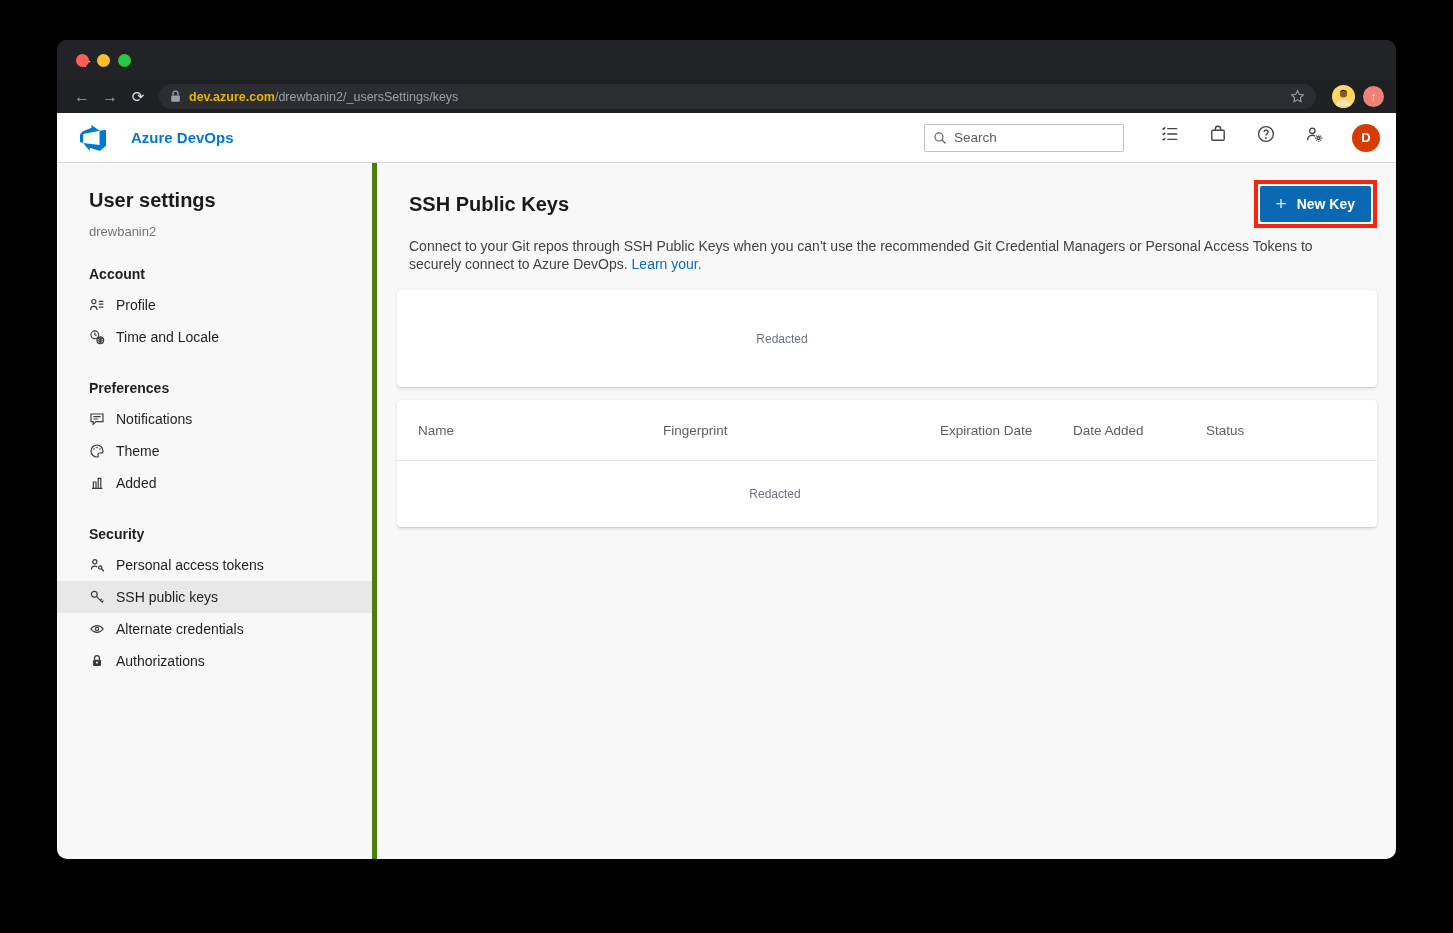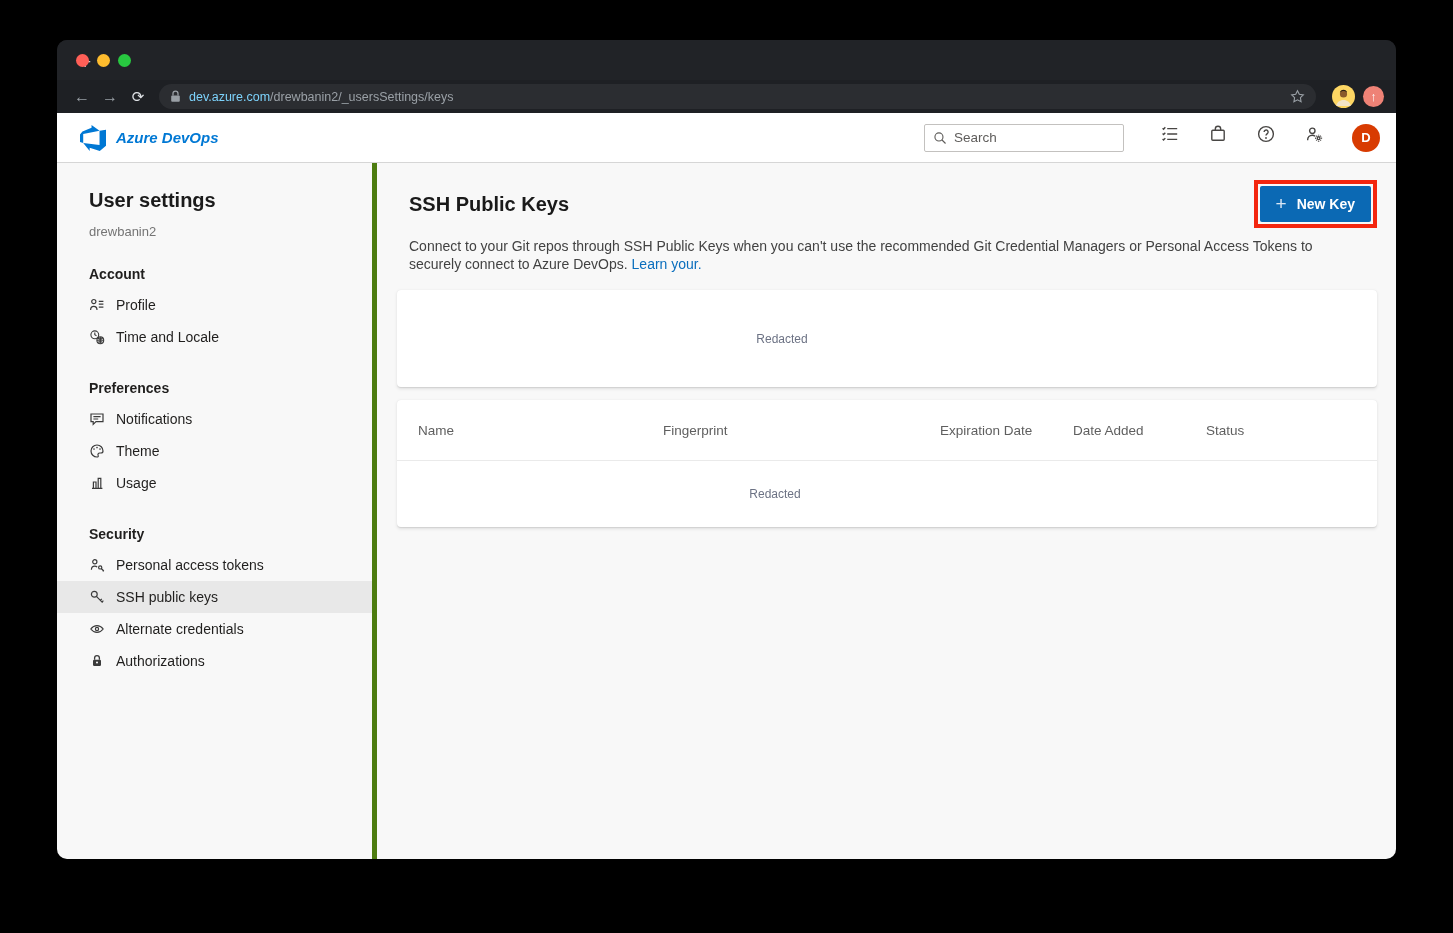--- a/index.html
+++ b/index.html
@@ -22,33 +22,33 @@
                -webkit-mask-image:linear-gradient(90deg,#000 82%,transparent); mask-image:linear-gradient(90deg,#000 82%,transparent); }
   .tab-close { color:#b9bcc1; font-size:13px; line-height:1; cursor:pointer; flex:none; }
   .newtab { color:#c6c9cd; font-size:21px; font-weight:400; margin:0 0 8px 22px; cursor:pointer; line-height:1; }
 
   .toolbar { height:33px; background:#1e2024; display:flex; align-items:center; padding:0 12px; gap:2px; flex:none; }
   .nav-btn { width:26px; text-align:center; font-size:16px; color:#9aa0a6; cursor:pointer; line-height:1; }
   .nav-btn.reload { color:#dfe2e6; font-size:15px; }
   .omnibox { flex:1; height:25px; background:#2b2d31; border-radius:13px; display:flex; align-items:center;
              padding:0 11px; gap:8px; margin:0 8px 0 6px; }
   .url { font-size:12.5px; white-space:nowrap; }
-  .url .domain { color:#7dd3fc; font-weight:400; }
+  .url .domain { color:#eab308; font-weight:700; }
   .url .path { color:#9aa0a6; font-weight:400; }
   .star { margin-left:auto; flex:none; display:flex; }
   .chrome-avatar { width:23px; height:23px; border-radius:50%; overflow:hidden; flex:none; margin:0 6px; }
   .update-btn { width:21px; height:21px; border-radius:50%; background:#ee8276; display:flex; align-items:center;
                 justify-content:center; color:#fff; font-size:13px; font-weight:700; flex:none; cursor:pointer; }
 
   
   .page { flex:1; background:#f8f8f8; display:flex; flex-direction:column; min-height:0; }
 
   .azure-header { height:50px; background:#fff; border-bottom:1px solid #d6d6d6; display:flex;
                   align-items:center; padding:0 16px 0 23px; flex:none; }
-  .brand { display:flex; align-items:center; gap:10px; cursor:pointer;font-style:italic; }
+  .brand { display:flex; align-items:center; gap:25px; cursor:pointer; }
   .brand-text { color:#0078d4; font-weight:700; font-size:15px; }
   .header-right { margin-left:auto; display:flex; gap:28px; }
   .search-box { width:200px; height:28px; border:1px solid #c3c1bf; border-radius:2px; background:#fff;
                 display:flex; align-items:center; padding:0 8px; gap:7px; margin-right:8px; }
   .search-box input { border:none; outline:none; background:transparent; flex:1; font-size:13.5px;
                       font-family:"Liberation Sans",sans-serif; color:#323130; width:100%; }
   .search-box input::placeholder { color:#5f5d5b; }
   .h-icon { width:20px; height:20px; display:flex; cursor:pointer; }
   .me-avatar { width:28px; height:28px; border-radius:50%; background:#d83b01; color:#fff; font-weight:700;
                font-size:13px; display:flex; align-items:center; justify-content:center; cursor:pointer; }
@@ -237,21 +237,21 @@
                 </svg>
             </span>
             <span>Theme</span>
           </div>
           <div class="sb-item">
             <span class="sb-icon">
               <svg viewBox="0 0 16 16" width="16" height="16" fill="none" stroke="#3b3b3b" stroke-width="1.2">
                   <path d="M4.4 13V7h2.6v6M9.2 13V3.4h2.6V13M3 13.4h10.4"></path>
                 </svg>
             </span>
-            <span>Usage</span>
+            <span>Added</span>
           </div>
 
           <div class="sb-section">Security</div>
           <div class="sb-item">
             <span class="sb-icon">
               <svg viewBox="0 0 16 16" width="16" height="16" fill="none" stroke="#3b3b3b" stroke-width="1.2">
                   <circle cx="5.8" cy="4.8" r="2.1"></circle>
                   <path d="M2.4 12.8c0-2.2 1.5-3.7 3.4-3.7 1 0 1.8.4 2.4 1"></path>
                   <circle cx="11.2" cy="10.4" r="1.6"></circle>
                   <path d="M12.3 11.5l2.5 2.5M13.8 14.4l.9-.9"></path>

